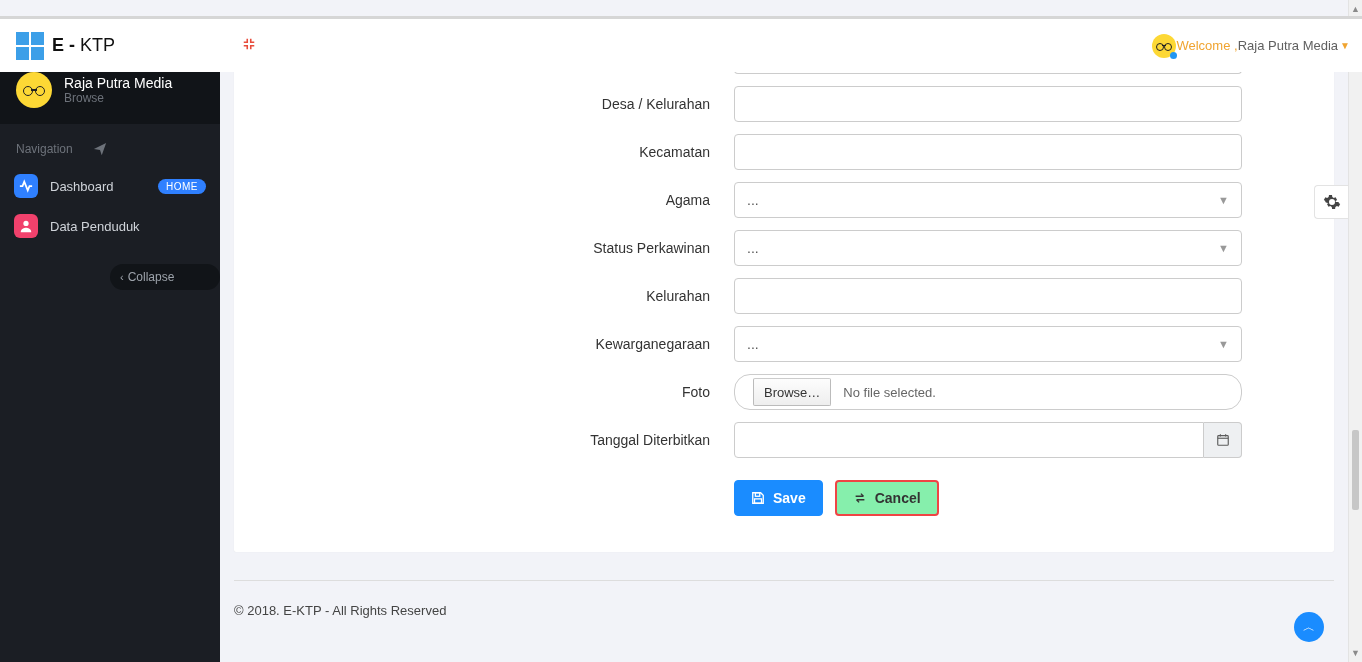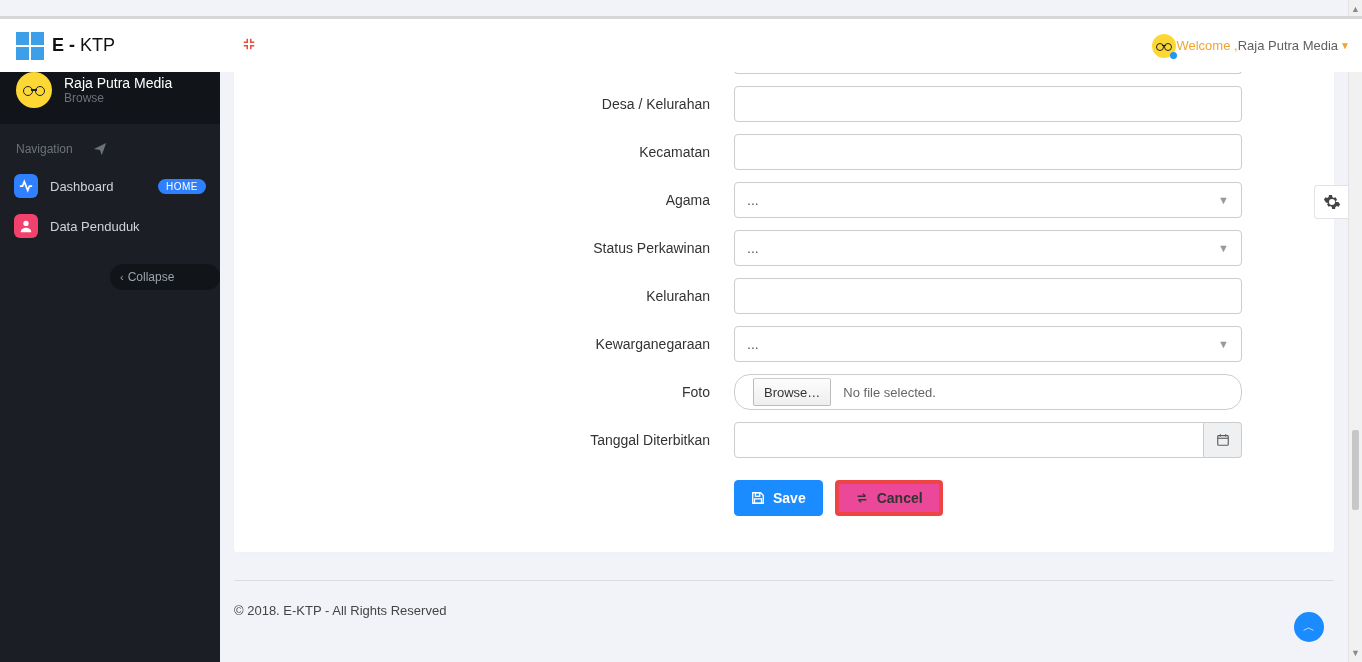--- a/index.html
+++ b/index.html
@@ -192,21 +192,21 @@
     color:#5b5b5b; font-size:14px; cursor:pointer;
   }
   .btn-row{display:flex; gap:12px; padding-top:10px;}
   .btn{
     height:36px; padding:1px 16px; font-size:14px;
     border-radius:4px; display:inline-flex; align-items:center; gap:8px;
     cursor:pointer;
     font-weight:bold;
   }
   .btn-primary{background:#1a8cff; color:#fff; border:1px solid #1a8cff;}
-  .btn-default{background:#ec4899; color:#333; border:4px solid #ef4444;}
+  .btn-default{background:#86efac; color:#333; border:2px solid #ef4444;}
 
   .footer{
     padding:22px 0 8px 0;
     font-size:13px; color:#444;
   }
 
   
   .fake-scroll{
     position:fixed; top:0; right:0; bottom:0; width:14px;
     background:#f1f1f1; border-left:1px solid #e3e3e3;

